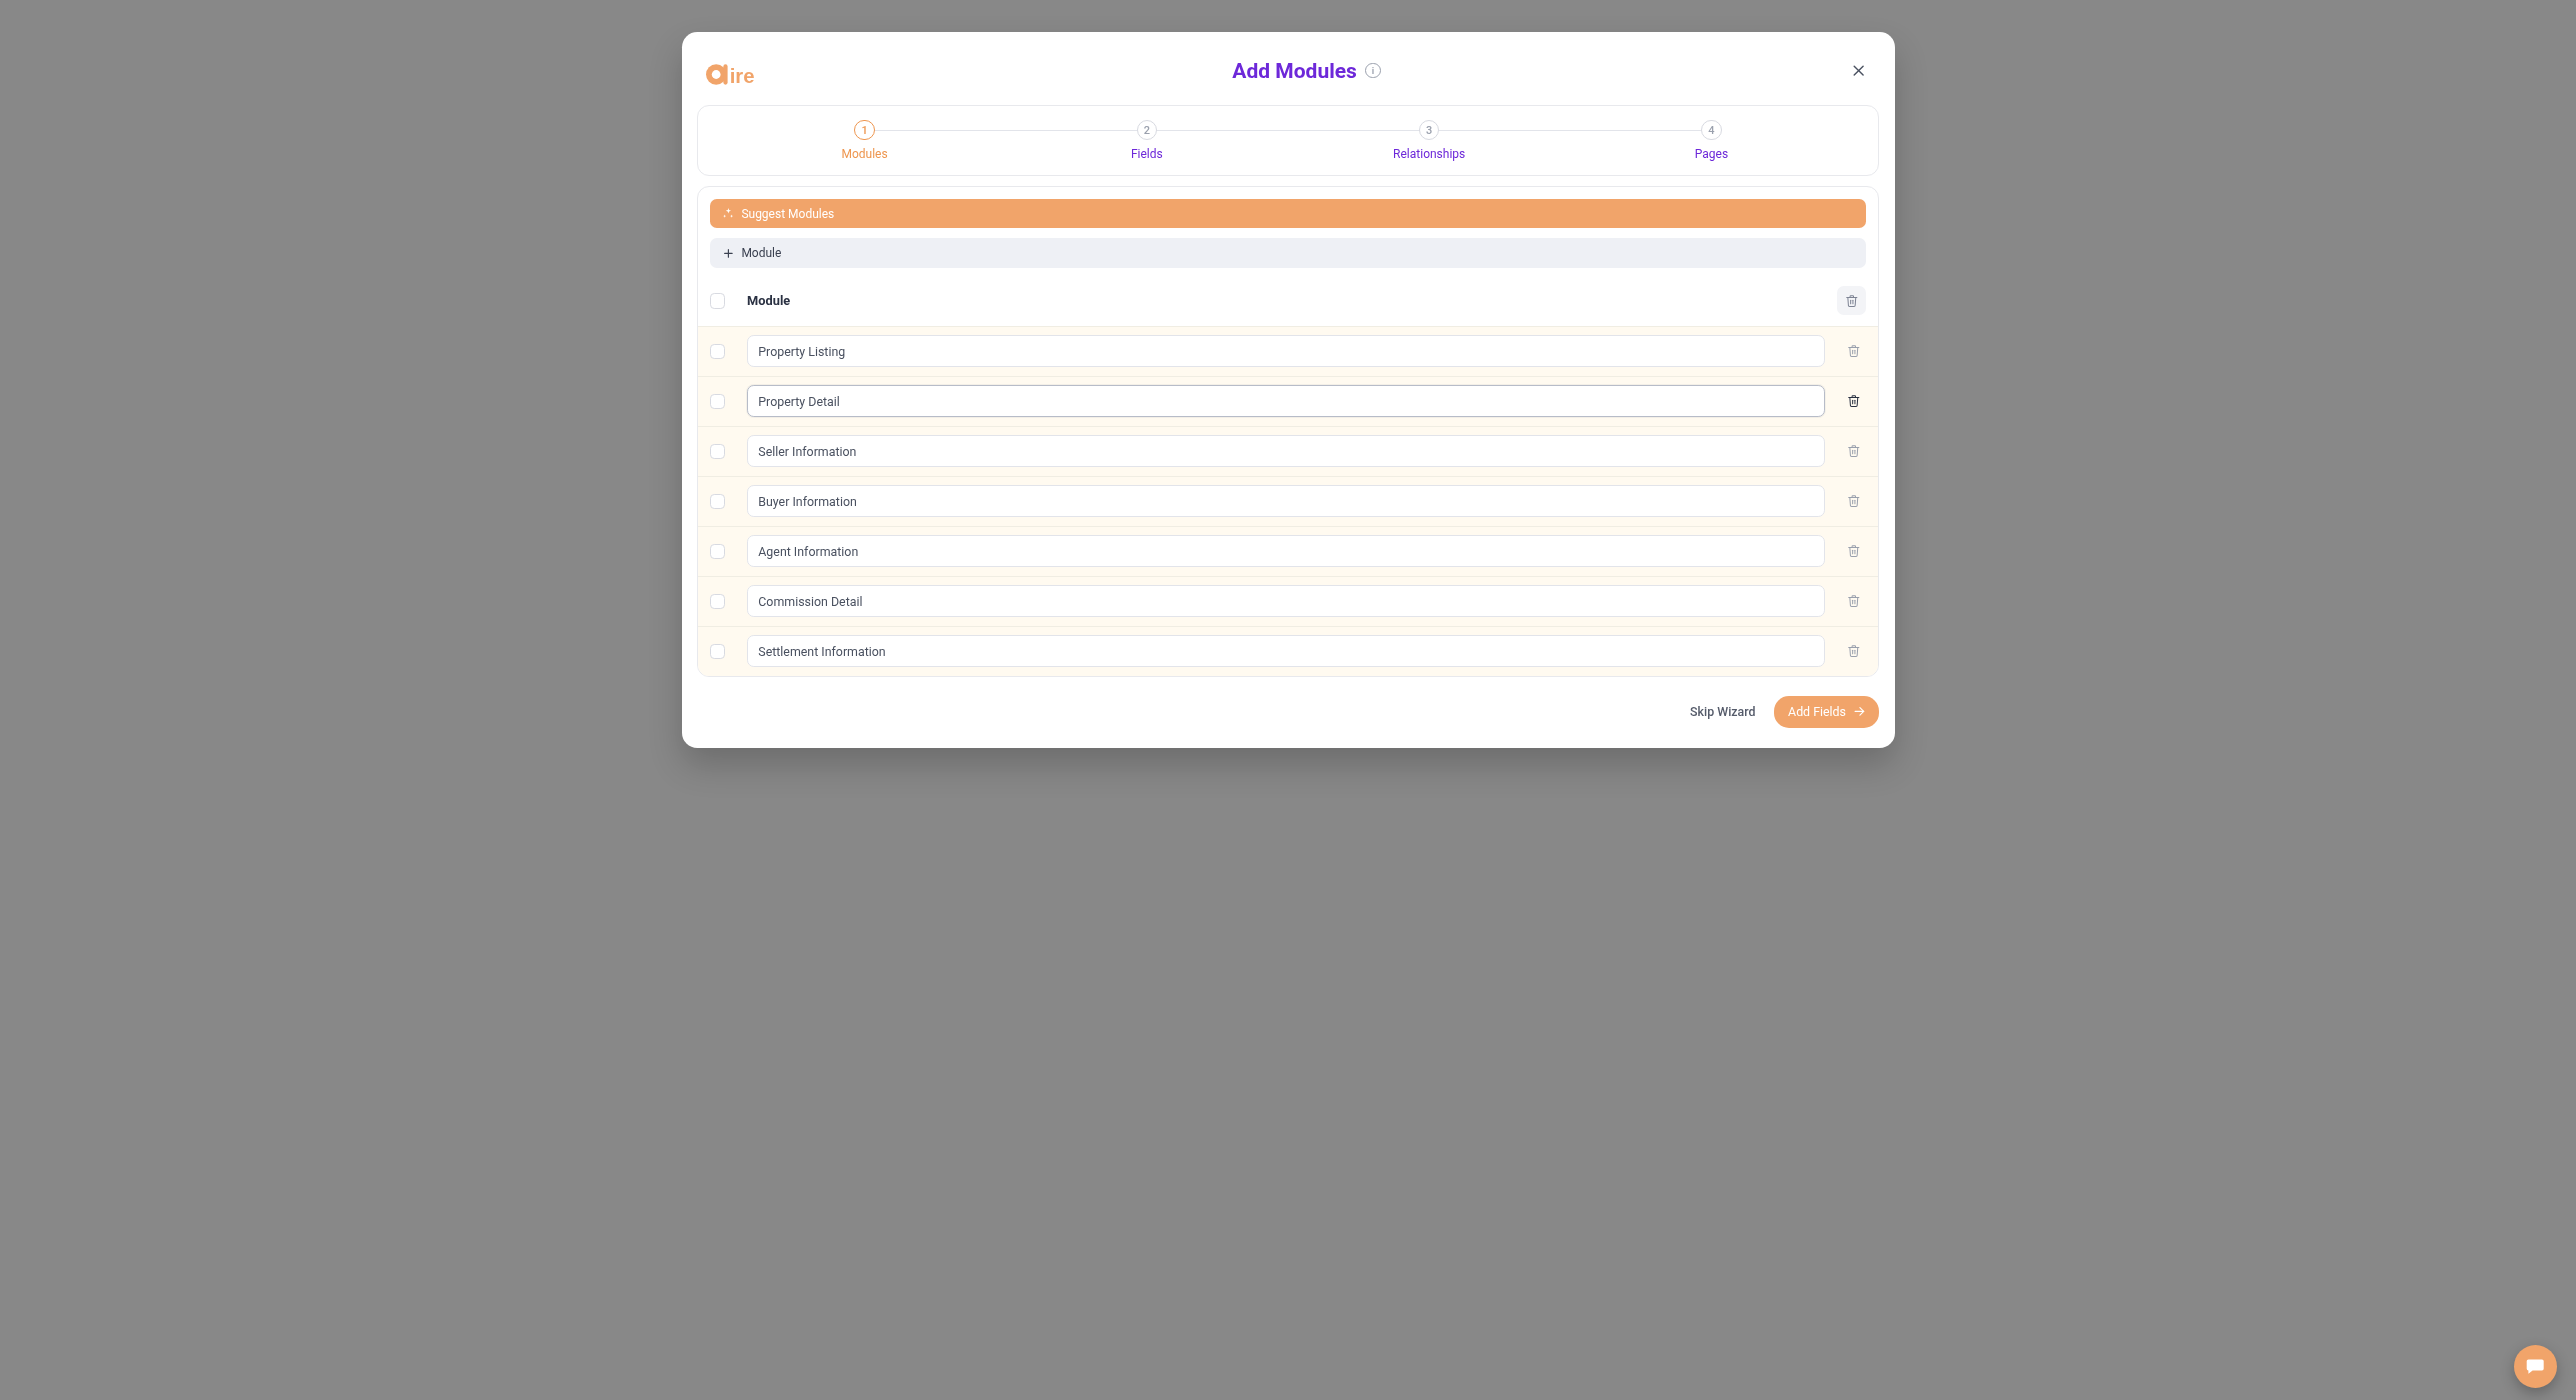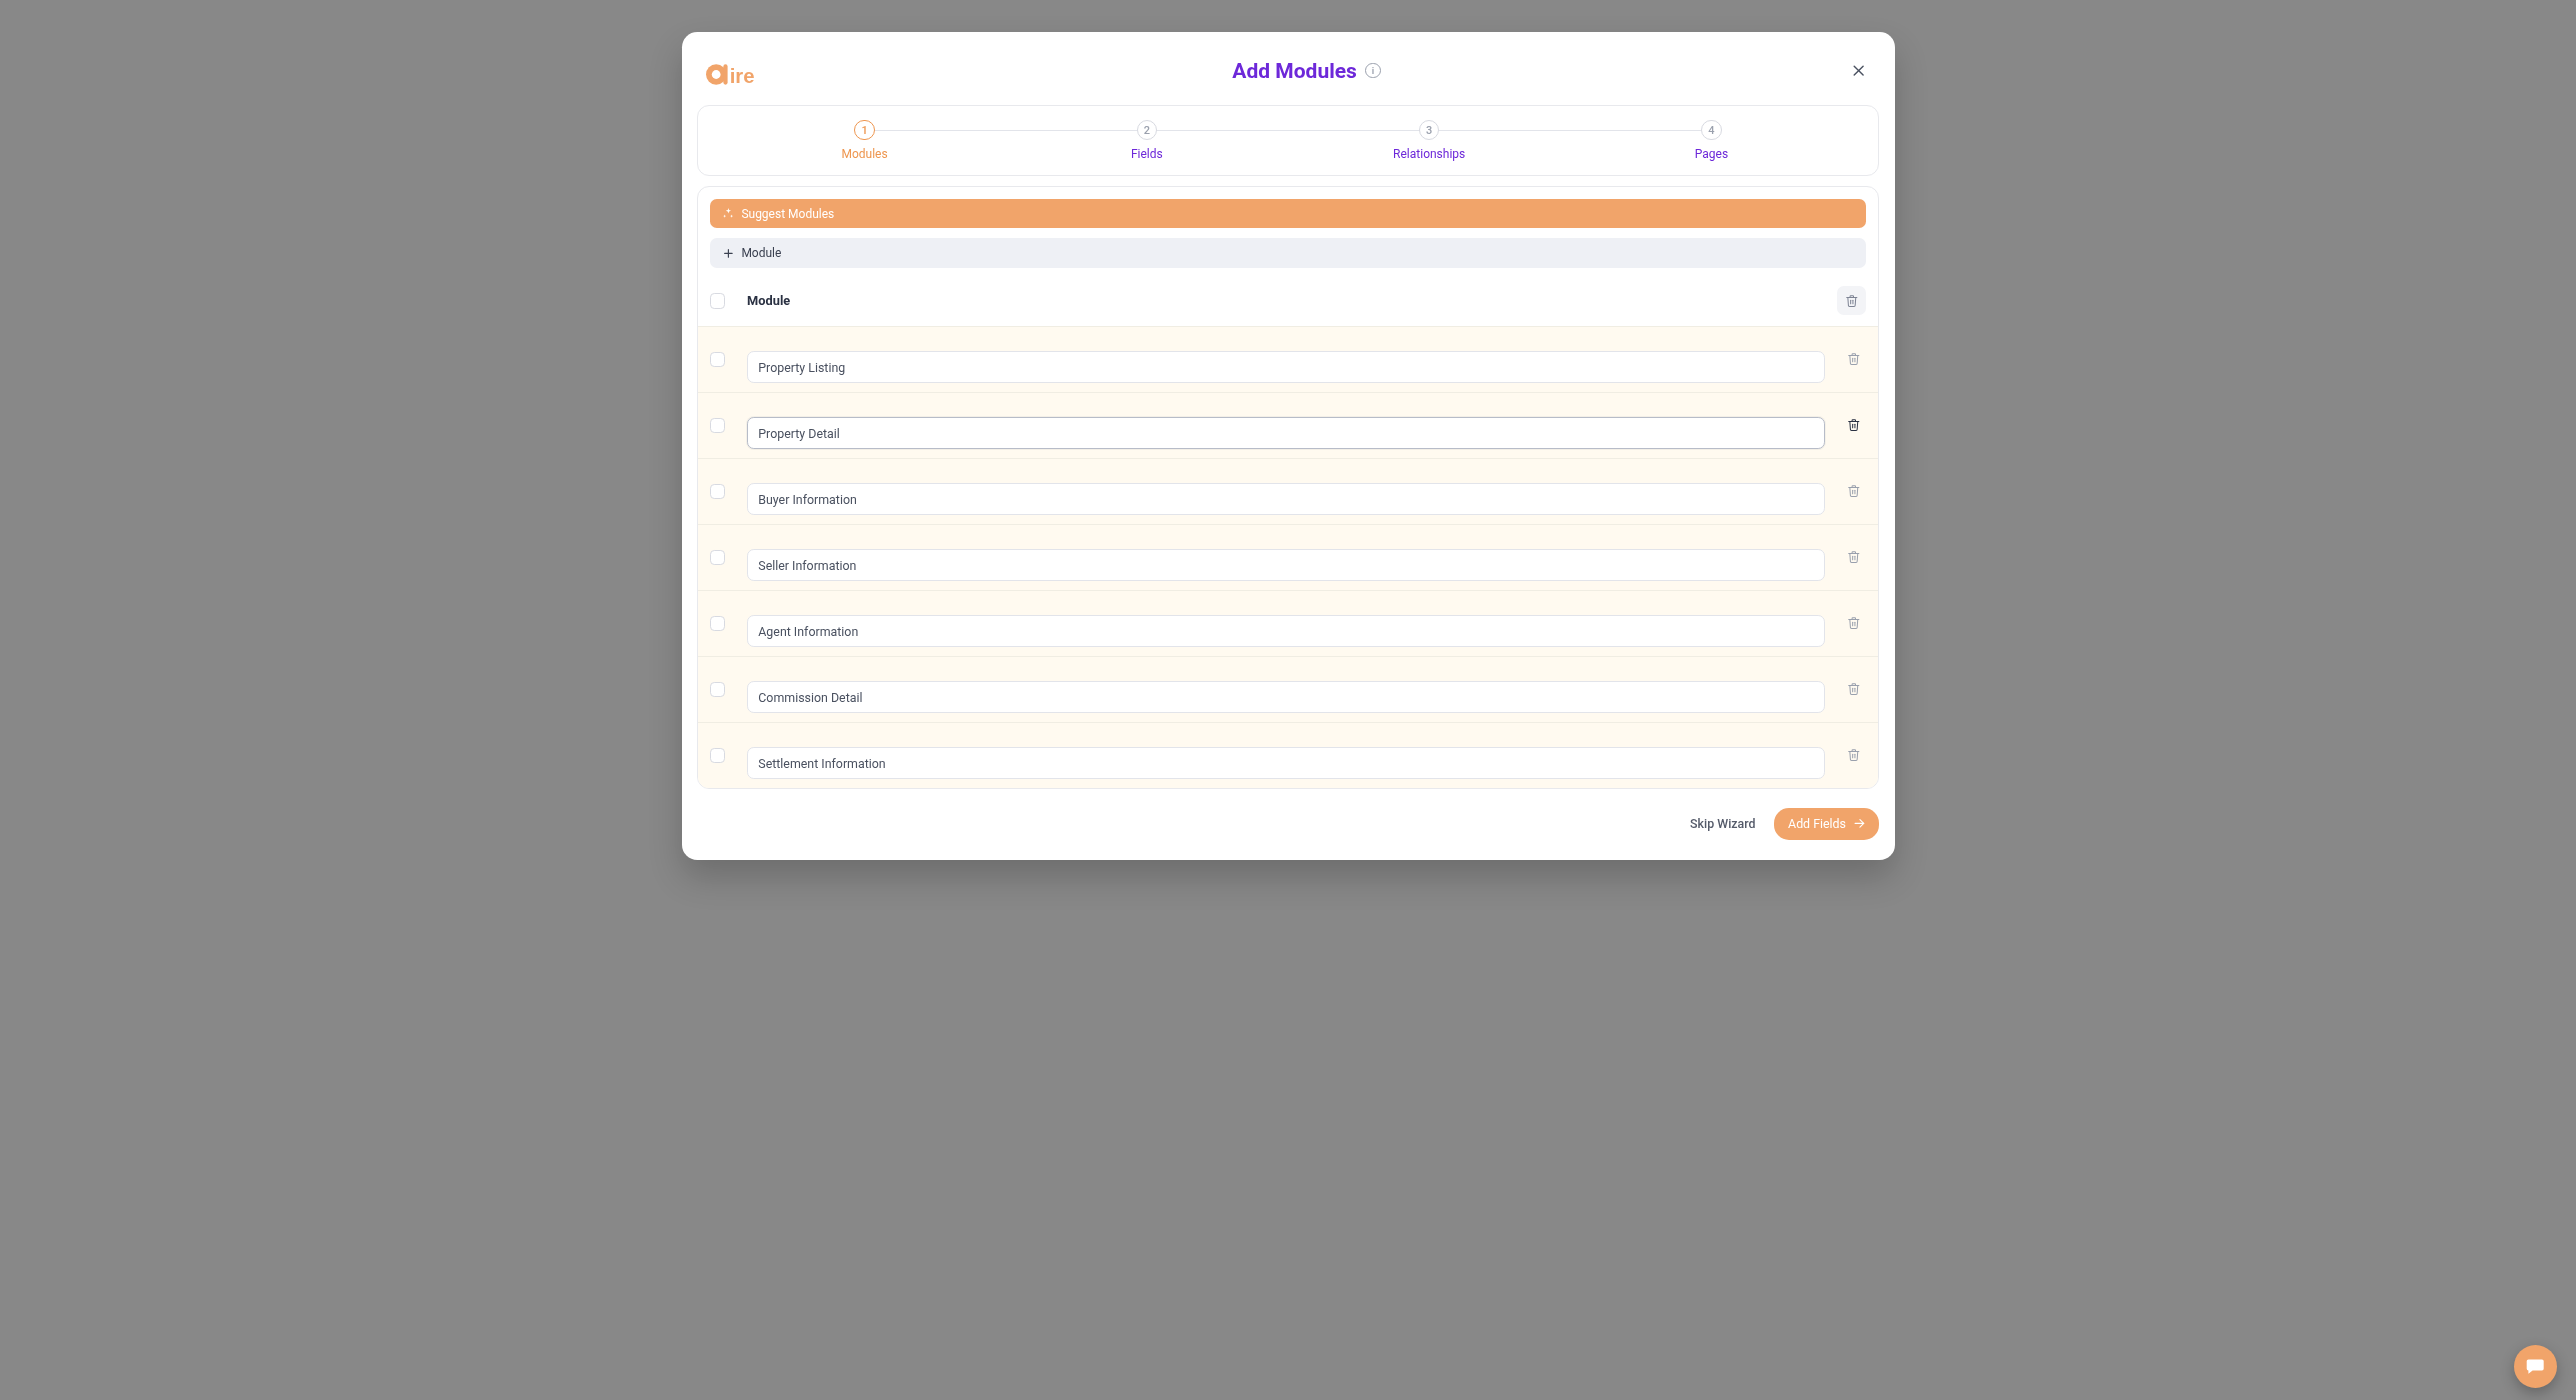--- a/index.html
+++ b/index.html
@@ -171,21 +171,21 @@
   .rows { }
   .row {
     display: flex;
     align-items: center;
     padding: 8.5px 12px;
     background: #fffaf0;
     border-top: 0.9px solid #f0ede3;
   }
   .row .input-wrap {
     flex: 1;
-    margin: 16px 17px 0 22px;
+    margin: 0 17px 0 22px;
     border-radius: 8px;
   }
   .row input[type=text] {
     width: 100%;
     height: 32px;
     border: 0.9px solid #e2e4ea;
     border-radius: 6.8px;
     padding: 0 10.2px;
     font-size: 12.4px;
     color: #4a5160;
@@ -352,34 +352,34 @@
                 <polyline points="3 6 5 6 21 6"></polyline>
                 <path d="M19 6l-1 14a2 2 0 0 1-2 2H8a2 2 0 0 1-2-2L5 6"></path>
                 <path d="M10 11v6"></path>
                 <path d="M14 11v6"></path>
                 <path d="M9 6V4a1 1 0 0 1 1-1h4a1 1 0 0 1 1 1v2"></path>
               </svg>
             </button>
           </div>
           <div class="row">
             <div class="chk"></div>
+            <div class="input-wrap"><input type="text" value="Seller Information" style=""></div>
+            <button class="row-trash">
+              <svg viewBox="0 0 24 24" fill="none" stroke="currentColor" stroke-width="1.8" stroke-linecap="round" stroke-linejoin="round">
+                <polyline points="3 6 5 6 21 6"></polyline>
+                <path d="M19 6l-1 14a2 2 0 0 1-2 2H8a2 2 0 0 1-2-2L5 6"></path>
+                <path d="M10 11v6"></path>
+                <path d="M14 11v6"></path>
+                <path d="M9 6V4a1 1 0 0 1 1-1h4a1 1 0 0 1 1 1v2"></path>
+              </svg>
+            </button>
+          </div>
+          <div class="row">
+            <div class="chk"></div>
             <div class="input-wrap"><input type="text" value="Buyer Information" style=""></div>
-            <button class="row-trash">
-              <svg viewBox="0 0 24 24" fill="none" stroke="currentColor" stroke-width="1.8" stroke-linecap="round" stroke-linejoin="round">
-                <polyline points="3 6 5 6 21 6"></polyline>
-                <path d="M19 6l-1 14a2 2 0 0 1-2 2H8a2 2 0 0 1-2-2L5 6"></path>
-                <path d="M10 11v6"></path>
-                <path d="M14 11v6"></path>
-                <path d="M9 6V4a1 1 0 0 1 1-1h4a1 1 0 0 1 1 1v2"></path>
-              </svg>
-            </button>
-          </div>
-          <div class="row">
-            <div class="chk"></div>
-            <div class="input-wrap"><input type="text" value="Seller Information" style=""></div>
             <button class="row-trash">
               <svg viewBox="0 0 24 24" fill="none" stroke="currentColor" stroke-width="1.8" stroke-linecap="round" stroke-linejoin="round">
                 <polyline points="3 6 5 6 21 6"></polyline>
                 <path d="M19 6l-1 14a2 2 0 0 1-2 2H8a2 2 0 0 1-2-2L5 6"></path>
                 <path d="M10 11v6"></path>
                 <path d="M14 11v6"></path>
                 <path d="M9 6V4a1 1 0 0 1 1-1h4a1 1 0 0 1 1 1v2"></path>
               </svg>
             </button>
           </div>

